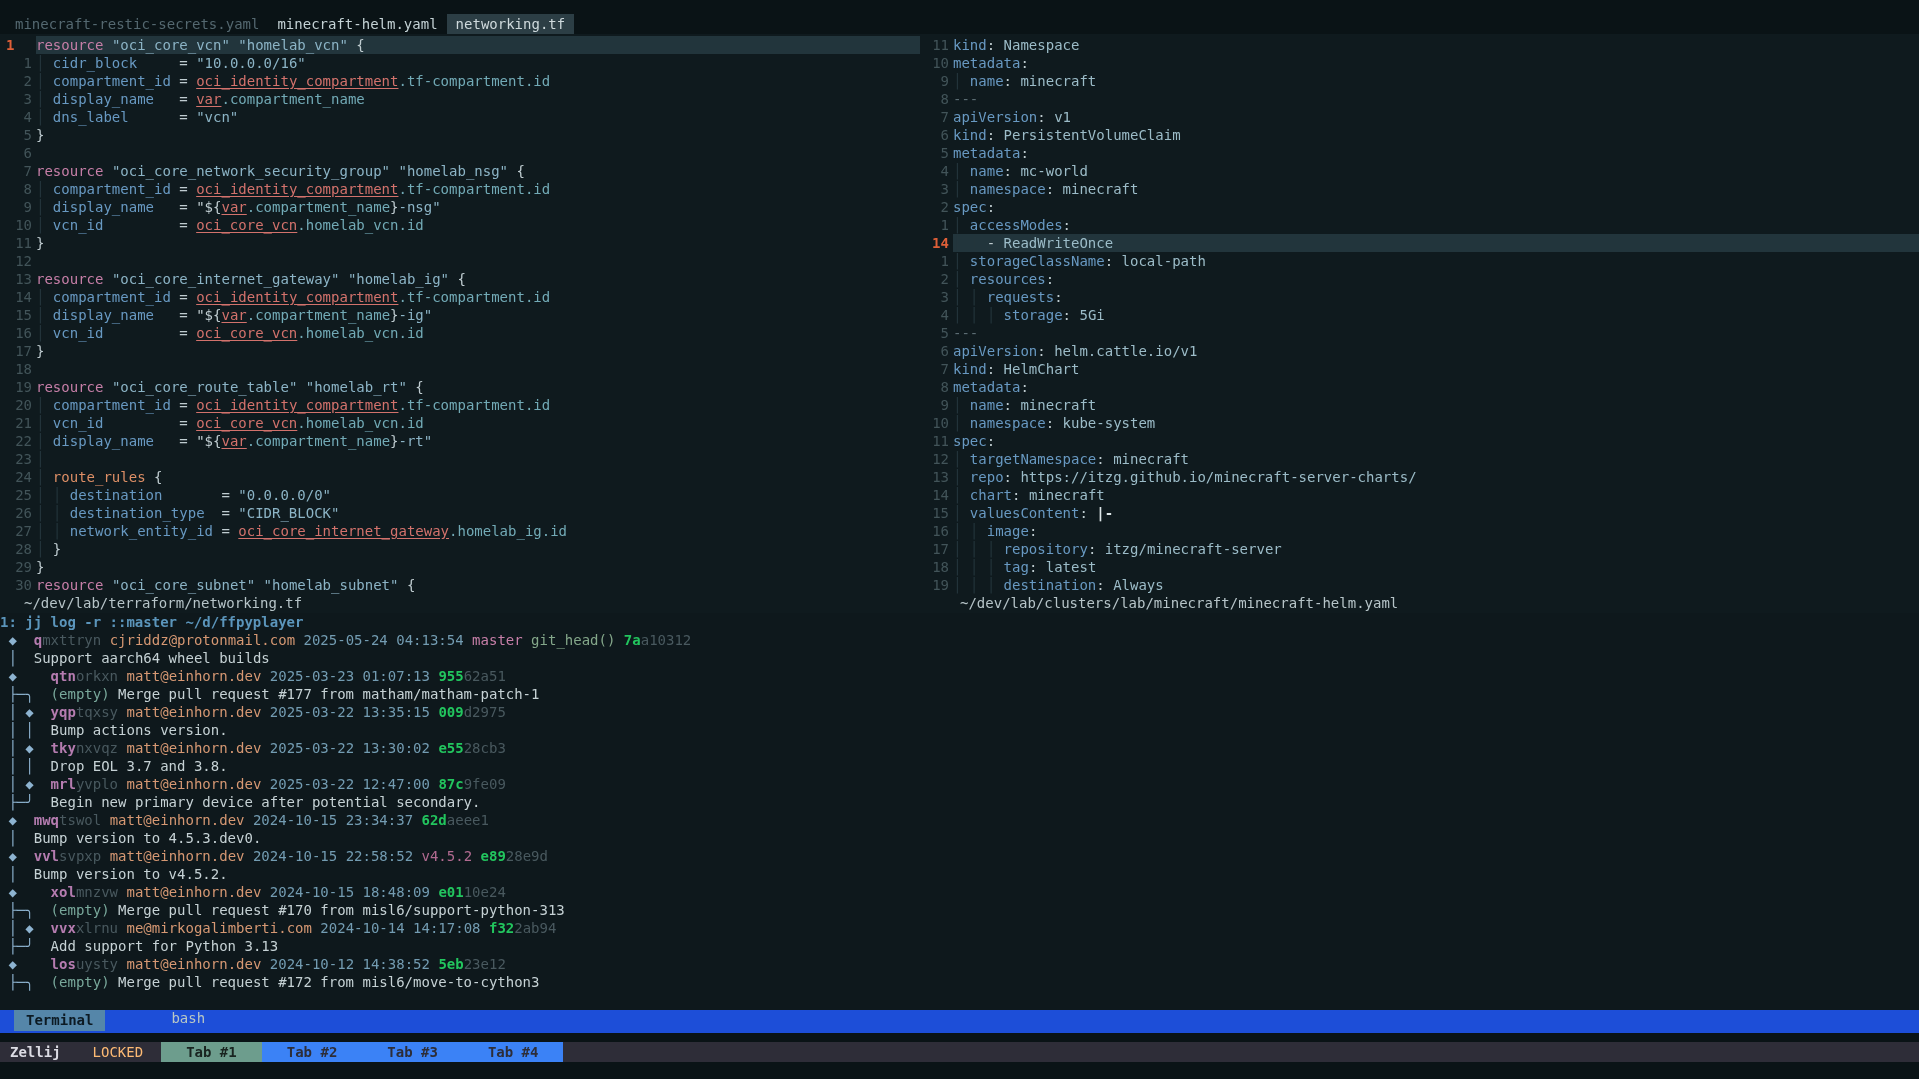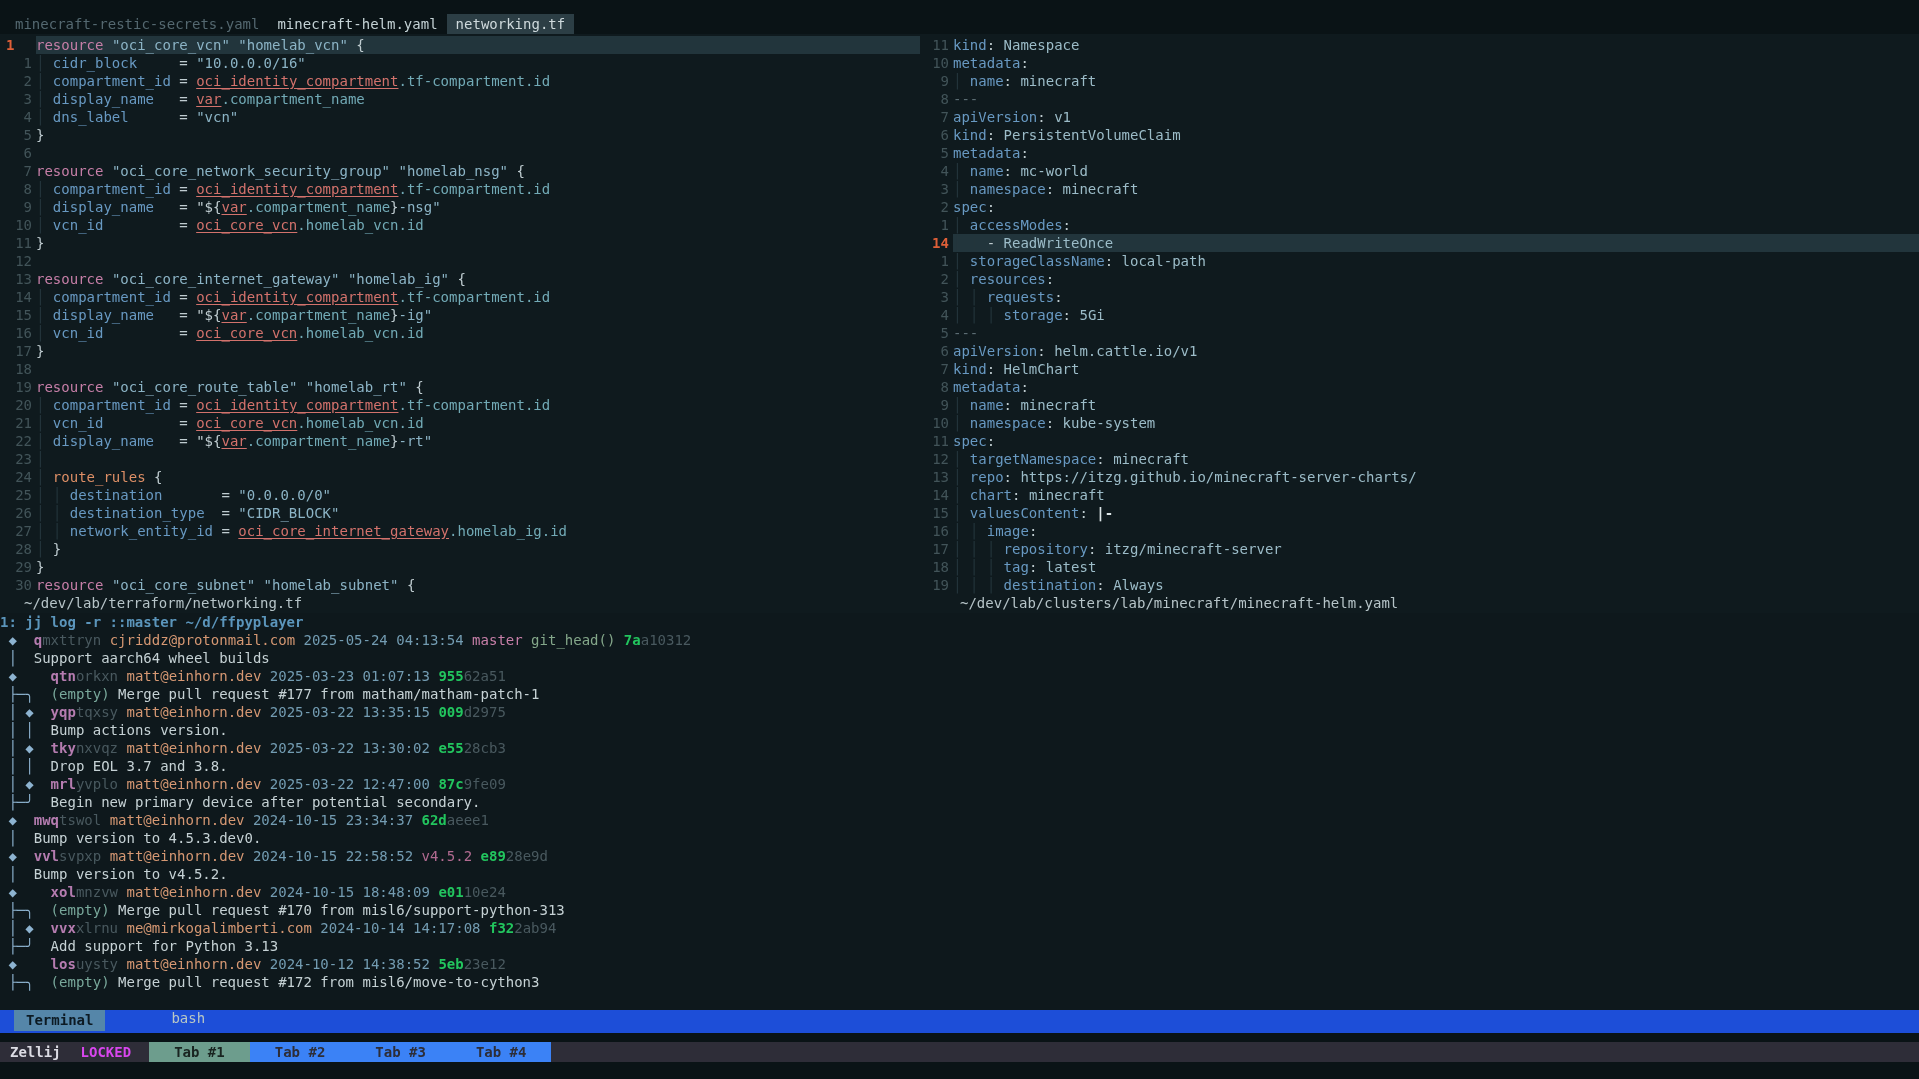--- a/index.html
+++ b/index.html
@@ -60,21 +60,21 @@
   .c-descu{ color:#c6d2d5; text-decoration:underline; text-underline-offset:2px; }
   .c-tag { color:#b26b91; }
   .c-cursor { background:#a5cfdf; color:#0e181c; }
   
   .panebar { position:absolute; top:1010px; left:0; width:1919px; height:23px; background:#1d4ed8; display:flex; align-items:flex-start;gap:48px; }
   .panebar .chip { margin-left:14px; height:21px; line-height:21px; padding:0 12px; background:#5586a9; color:#0c1a23; font-weight:bold; white-space:pre; }
   .panebar .other { margin-left:18px; color:#b9c7c4; white-space:pre; }
   
   .zbar { position:absolute; top:1042px; left:0; width:1919px; height:20px; background:#2e2d38; display:flex; align-items:stretch; font-size:14px; }
   .z-app  { color:#dcdce4; font-weight:bold; margin-left:10px; line-height:20px; }
-  .z-mode { color:#d946ef; font-weight:bold; margin-left:20px; line-height:20px; }
+  .z-mode { color:#fdba74; font-weight:normal; margin-left:32px; line-height:20px; }
   .z-tabs { display:flex; margin-left:18px; }
   .z-tab { line-height:20px; padding:0 25px; font-weight:bold; white-space:pre; }
   .z-tab.active   { background:#6d9d8d; color:#192420; }
   .z-tab.inactive { background:#3b82f6; color:#2d2d37; }
 </style>
 </head>
 <body>
 
 <div class="editor">
   <div class="tabbar">

